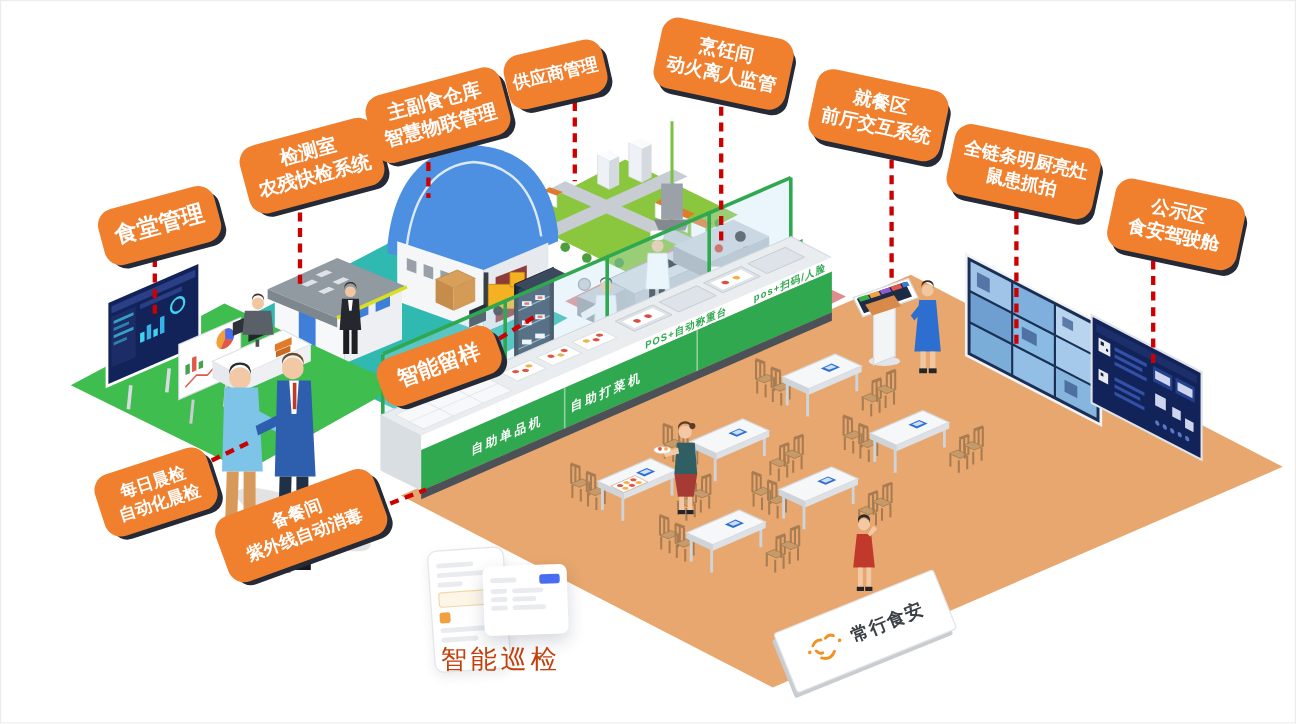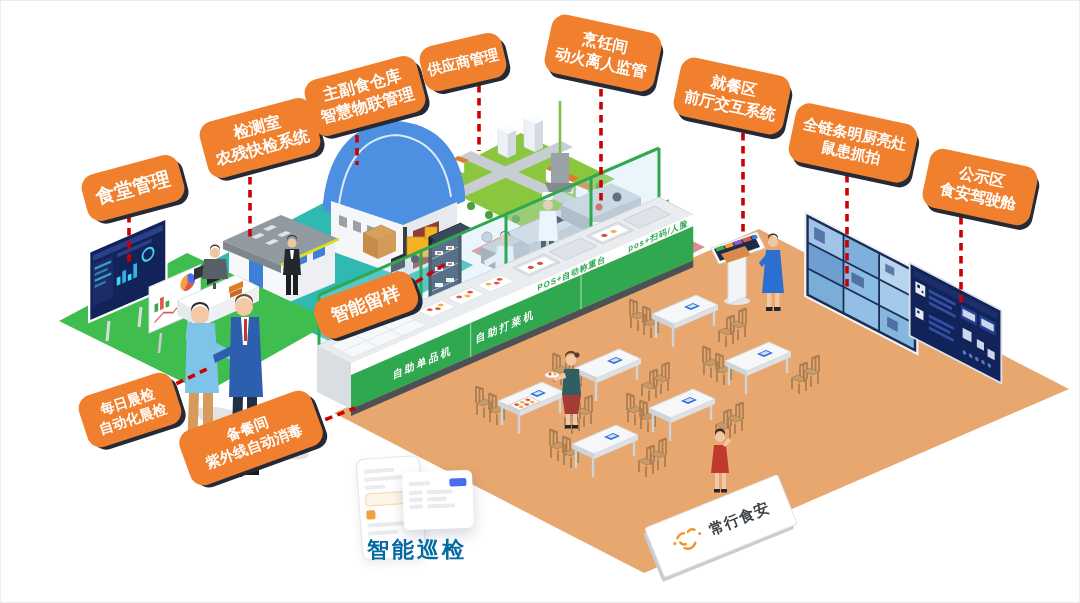--- a/index.html
+++ b/index.html
@@ -3,21 +3,21 @@
 <meta charset="utf-8">
 <style>
   html,body{margin:0;padding:0;background:#fff;}
   #stage{position:relative;width:1080px;height:603px;background:#ffffff;overflow:hidden;
          font-family:"Liberation Sans","DejaVu Sans",sans-serif;border:1px solid #ececec;box-sizing:border-box;}
   #scene{position:absolute;left:0;top:0;}
   .label{position:absolute;box-sizing:border-box;background:#F0802E;color:#fff;font-weight:700;
          border-radius:14px;display:flex;flex-direction:column;align-items:center;justify-content:center;
          text-align:center;line-height:1.3;box-shadow:4px 5px 0 -1px #252a36;padding:4px 6px;z-index:30;}
   .label span{display:block;white-space:nowrap;}
-  .caption{position:absolute;font-weight:700;color:#0369a1;letter-spacing:3px;z-index:25;}
+  .caption{position:absolute;font-weight:400;color:#c2410c;letter-spacing:3px;z-index:25;}
   .brand-card{position:absolute;background:#fff;border:1px solid #e2e4e8;border-radius:3px;
          display:flex;align-items:center;justify-content:center;gap:8px;
          box-shadow:-4px 4px 0 -1px #c9ccd1;z-index:25;}
   .brand-card span{font-weight:700;color:#3a4046;font-size:15px;letter-spacing:1px;}
   .phone{position:absolute;background:#fff;border:1.5px solid #e3e5ea;border-radius:8px;z-index:24;
          box-shadow:0 4px 10px rgba(0,0,0,.08);padding:6px 5px;}
   .phone .bar{height:4px;border-radius:2px;background:#e9ebef;margin:4px 1px;}
   .phone .bar.w60{width:60%;} .phone .bar.w80{width:80%;} .phone .bar.w40{width:40%;}
   .phone .chip{width:9px;height:9px;border-radius:2px;background:#f2a03d;margin:3px 1px;}
   .phone .outline{height:11px;border:1px solid #f0d9a8;background:#fdf6e8;border-radius:3px;margin:4px 1px;}

